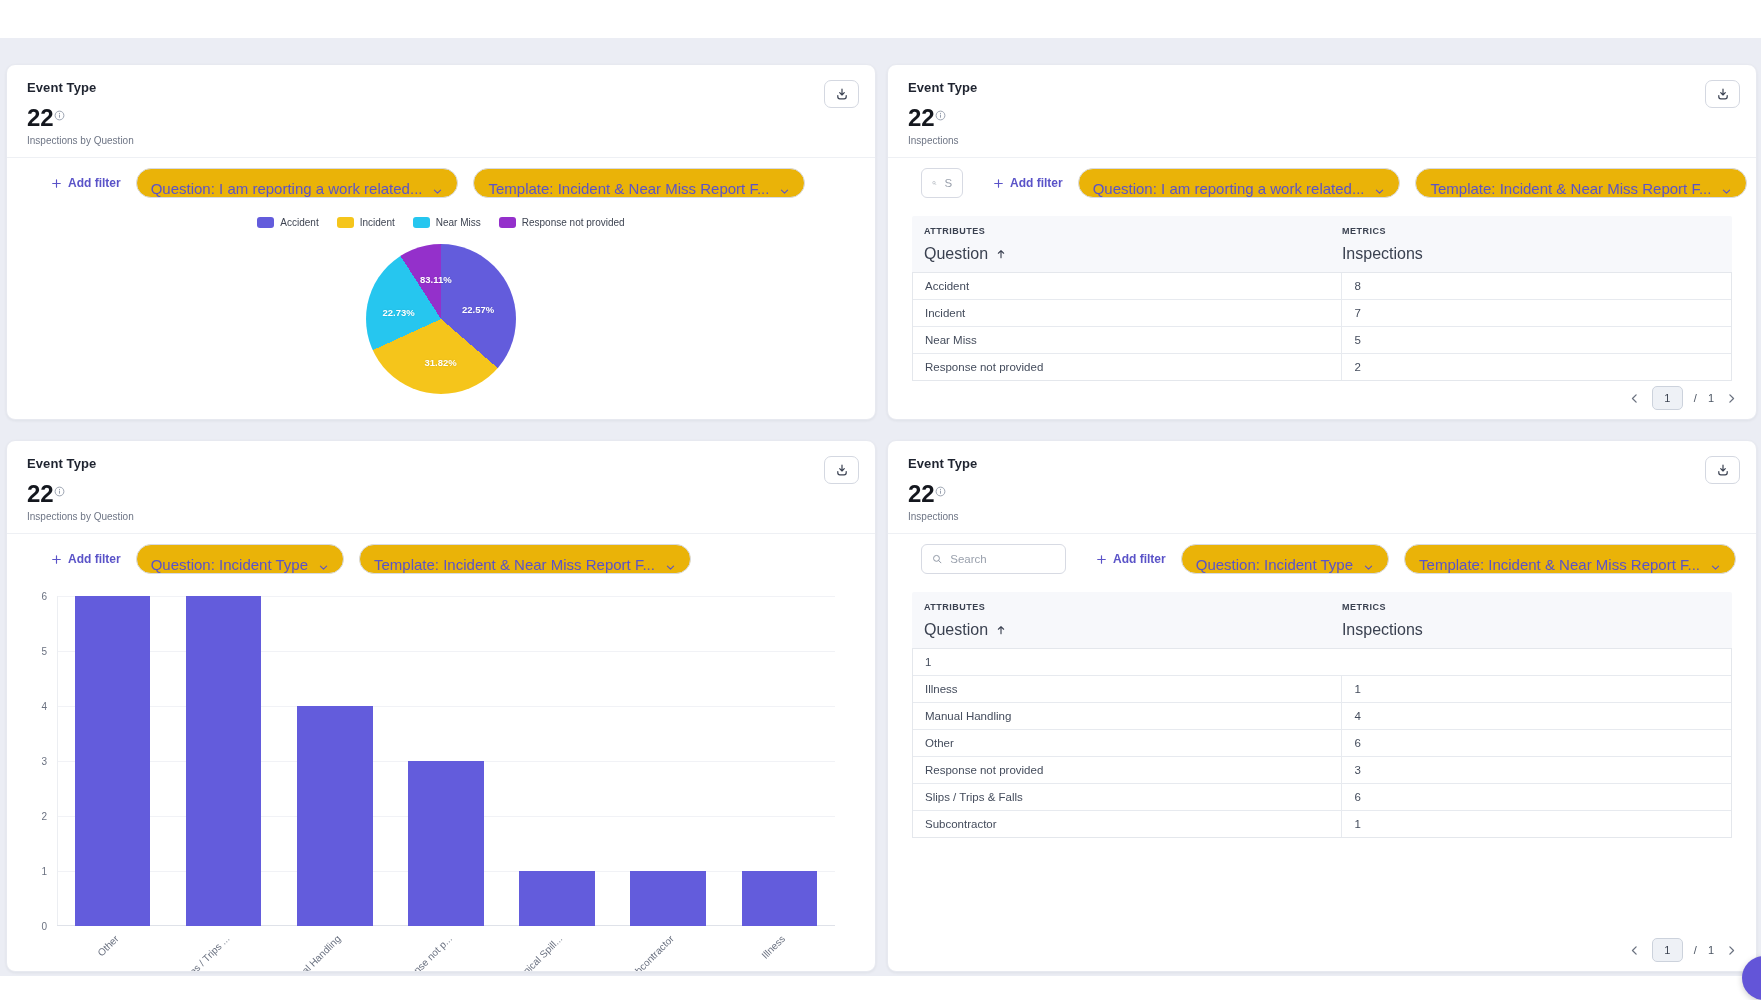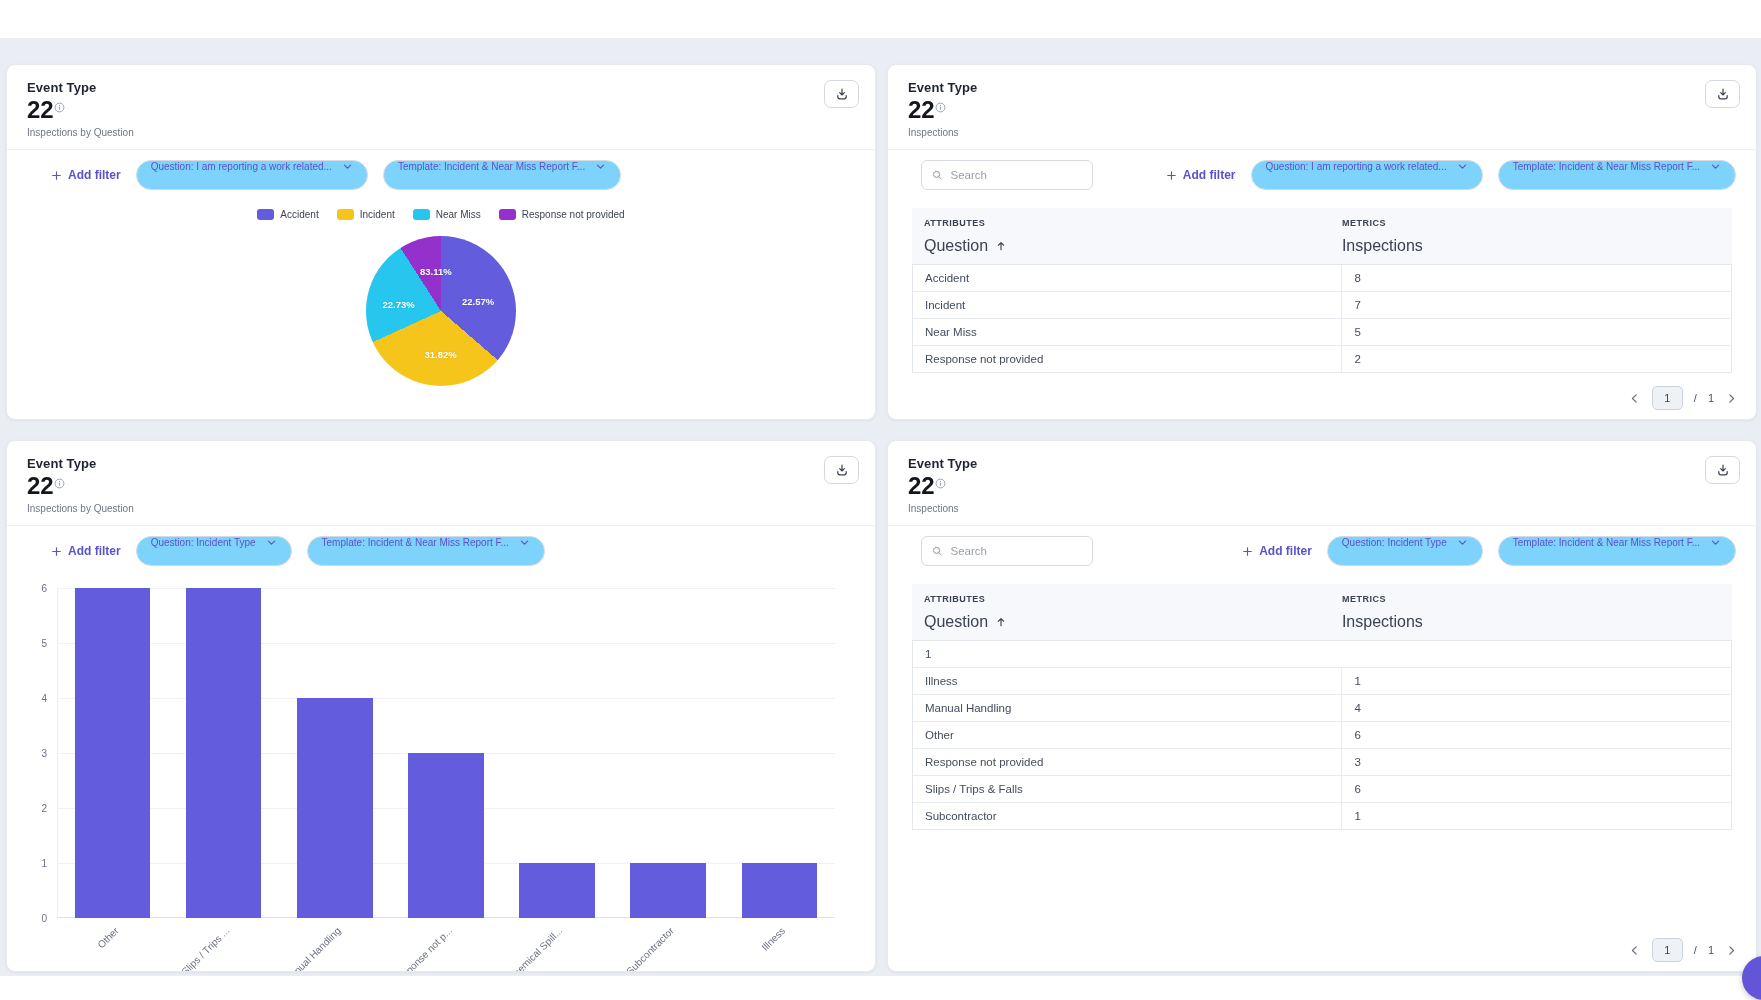--- a/index.html
+++ b/index.html
@@ -10,38 +10,38 @@
 
   .card { position:absolute; background:#ffffff; border:1px solid #e7e9f0; border-radius:9px;
           box-shadow:0 1px 3px rgba(23,26,31,.06); overflow:hidden; }
   .card-tl { left:6px;   top:64px;  width:870px; height:356px; }
   .card-tr { left:887px; top:64px;  width:870px; height:356px; }
   .card-bl { left:6px;   top:440px; width:870px; height:532px; }
   .card-br { left:887px; top:440px; width:870px; height:532px; }
 
   .card-head { padding:15px 20px 11px; position:relative; }
   .card-title { font-size:13px; font-weight:700; color:#1f2430; letter-spacing:.1px; }
-  .count-row { display:flex; align-items:flex-start; gap:0; margin-top:3px; }
+  .count-row { display:flex; align-items:flex-start; gap:0; margin-top:11px; }
   .count { font-size:24px; font-weight:700; color:#14171e; line-height:1; }
   .info-icon { color:#98a0ae; margin-top:1px; cursor:pointer; }
   .card-sub { font-size:10px; color:#6e7585; margin-top:5px; }
 
   .download-btn { position:absolute; top:15px; right:16px; width:35px; height:28px;
     border:1px solid #d4d8e1; border-radius:7px; background:#fff; display:flex;
     align-items:center; justify-content:center; color:#3c4353; cursor:pointer; }
 
   .divider { border-top:1px solid #eef0f4; }
 
   .controls { display:flex; align-items:center; gap:15px; padding:10px 20px; }
   .controls.indent { padding-left:44px; }
   .add-filter { display:flex; align-items:center; gap:6px; color:#5a53c8; font-size:12px;
     font-weight:600; cursor:pointer; white-space:nowrap; background:none; border:none; }
-  .pill { display:flex; align-items:flex-start; gap:10px; height:30px; padding:0 14px;
-    border:1px solid #d7dae3; border-radius:16px; background:#7dd3fc; color:#5a53c8;
-    font-size:10px; font-weight:500; cursor:pointer; white-space:nowrap; }
+  .pill { display:flex; align-items:flex-end; gap:10px; height:30px; padding:0 14px;
+    border:1px solid #d7dae3; border-radius:16px; background:#eab308; color:#5a53c8;
+    font-size:15px; font-weight:500; cursor:pointer; white-space:nowrap; }
   .pill .chev { color:#5a53c8; display:flex; }
   .search-box { display:flex; align-items:center; gap:8px; width:172px; height:30px;
     padding:0 10px; border:1px solid #d7dae3; border-radius:6px; background:#fff; color:#8d95a3; }
   .search-box input { border:none; outline:none; width:100%; font-size:11.5px; color:#374151;
     font-family:inherit; background:transparent; }
   .search-box input::placeholder { color:#9aa1ad; }
   .spacer { flex:1; }
 
   
   .legend { display:flex; justify-content:center; gap:18px; margin-top:9px; }

